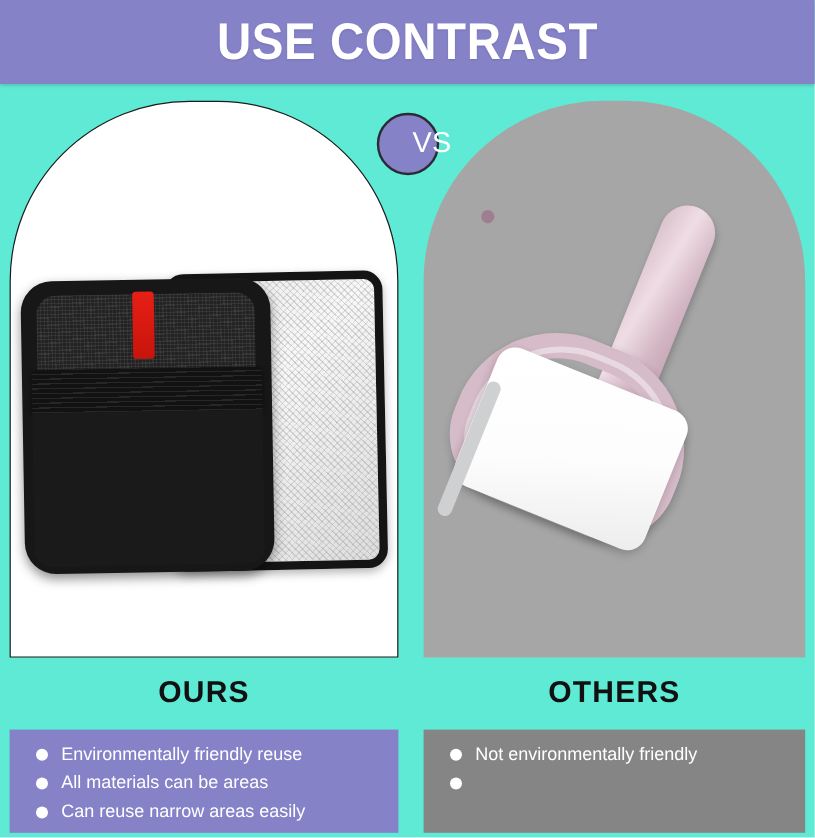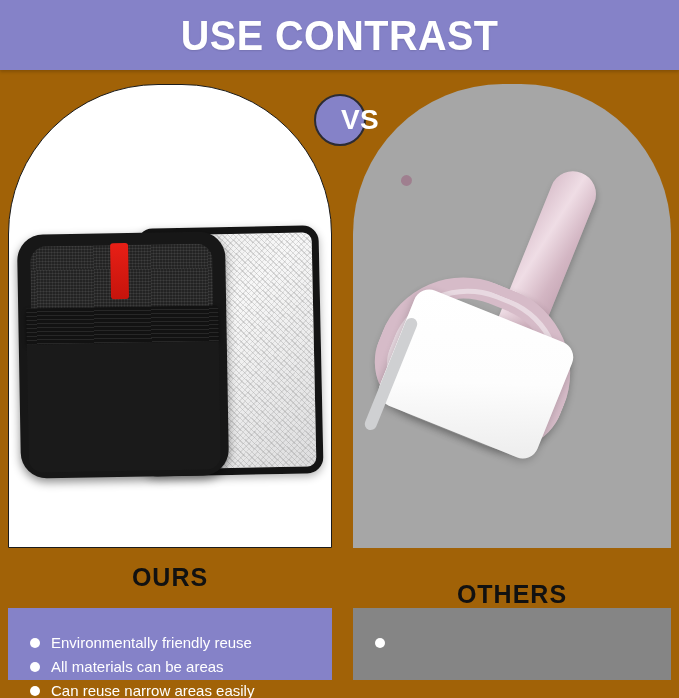--- a/index.html
+++ b/index.html
@@ -9,21 +9,21 @@
     height: 698px;
     background: #ffffff;
     font-family: "Liberation Sans", sans-serif;
     overflow: hidden;
   }
 
   .page {
     position: relative;
     width: 679px;
     height: 698px;
-    background: #a16207;
+    background: #5eead4;
   }
 
   
   .header-banner {
     position: absolute;
     left: 0;
     top: 0;
     width: 679px;
     height: 70px;
     background: #8582c8;
@@ -53,22 +53,22 @@
     border-radius: 50%;
     background: #8582c8;
     border: 2px solid #2b2b33;
     display: flex;
     align-items: center;
     justify-content: center;
     z-index: 20;
   }
   .vs-badge-label {
     color: #ffffff;
-    font-size: 28px;
-    font-weight: bold;
+    font-size: 24px;
+    font-weight: normal;
     font-family: "Liberation Sans Narrow", "Liberation Sans", sans-serif;
     letter-spacing: 0.3px;
     margin-left: 40px;
   }
 
   
   .panel {
     position: absolute;
     top: 84px;
     height: 464px;
@@ -268,28 +268,28 @@
     display: flex;
     align-items: center;
     justify-content: center;
     color: #111111;
     font-size: 25px;
     font-weight: bold;
     font-family: "Liberation Sans Narrow", "Liberation Sans", sans-serif;
     letter-spacing: 1px;
   }
   .caption-ours   { left: 8px;   width: 324px; }
-  .caption-others { left: 353px; width: 318px; margin-top: 17px; }
+  .caption-others { left: 353px; width: 318px; }
 
   
   .bullets {
     position: absolute;
     top: 608px;
-    height: 72px;
-    padding: 23px 0 0 22px;
+    height: 86px;
+    padding: 9px 0 0 22px;
   }
   .bullets-ours   { left: 8px;   width: 324px; background: #8582c8; }
   .bullets-others { left: 353px; width: 318px; background: #858585; }
 
   .bullet-row {
     display: flex;
     align-items: center;
     height: 23px;
     margin-bottom: 1px;
   }
@@ -358,16 +358,20 @@
     </div>
     <div class="bullet-row">
       <span class="bullet-dot"></span>
       <span class="bullet-text">Can reuse narrow areas easily</span>
     </div>
   </div>
 
   <div class="bullets bullets-others">
     <div class="bullet-row">
       <span class="bullet-dot"></span>
+      <span class="bullet-text">Not environmentally friendly</span>
+    </div>
+    <div class="bullet-row">
+      <span class="bullet-dot"></span>
     </div>
   </div>
 
 </div>
 
 </body></html>

